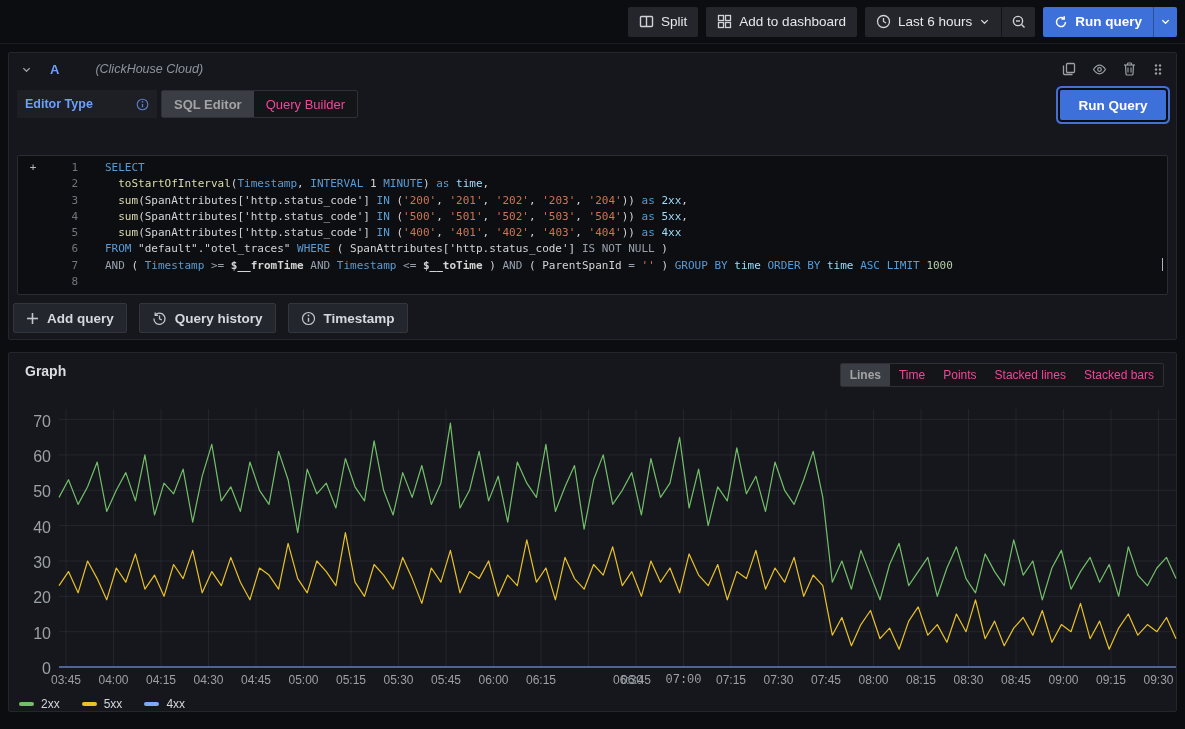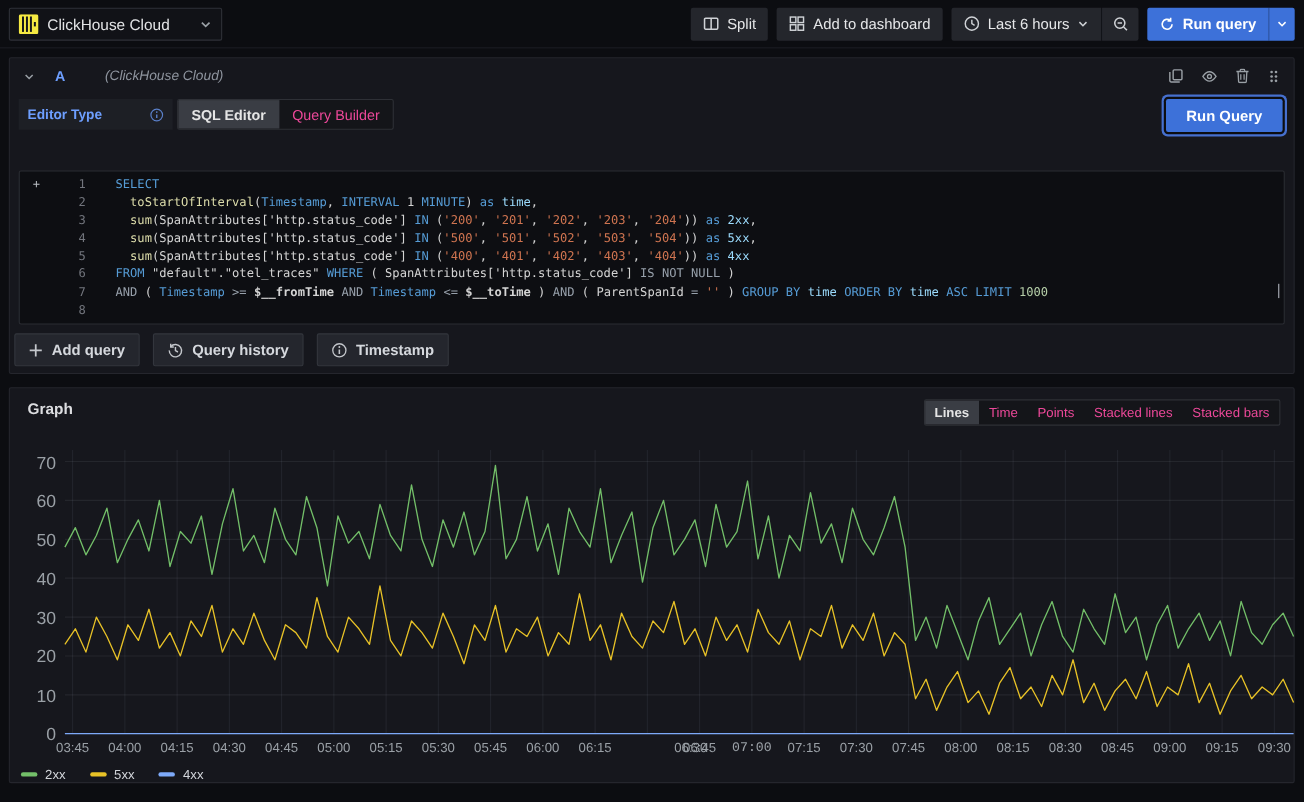--- a/index.html
+++ b/index.html
@@ -45,21 +45,21 @@
   .ds-hint { color:#8e949e; font-style:italic; font-size:12.5px; margin-left:26px; }
   .qp-icons { margin-left:auto; display:flex; gap:16px; color:#9aa0a6; align-items:center; }
 
   .row-label { width:140px; height:28px; background:#1d1f25; display:flex; align-items:center; flex:0 0 auto; }
   .row-label .lbl { color:#6e9fff; font-size:12.5px; font-weight:700; padding-left:8px; }
   .row-label .info { margin-left:auto; margin-right:8px; color:#6e9fff; opacity:.75; display:flex; }
   .qp-row { position:absolute; left:8px; display:flex; gap:4px; align-items:center; }
   .seg { display:flex; height:28px; border:1px solid #2e3036; border-radius:2px;
     overflow:hidden; background:#141519; align-items:stretch; }
   .seg .item { padding:0 12px; display:flex; align-items:center; font-size:13px; color:#ec4899; }
-  .seg .item.active { background:#3a3d44; color:#e5e5e5; font-weight:700; }
+  .seg .item.active { background:#3a3d44; color:#a3a3a3; font-weight:700; }
   .run-query-inline { position:absolute; right:10px; top:37px; width:106px; height:30px;
     background:#3d71d9; color:#fff; border-radius:2px; display:flex; align-items:center;
     justify-content:center; font-size:13.5px; font-weight:600;
     box-shadow:0 0 0 2px #0c0d11, 0 0 0 4px #4670cf; }
 
   
   .sqlbox { position:absolute; left:8px; right:8px; top:102px; height:140px;
     background:#0d0e12; border:1px solid #2a2c32; border-radius:2px; overflow:hidden;
     font-family:"DejaVu Sans Mono", monospace; font-size:11px; padding-top:4px; }
   .code-line { display:flex; height:16.25px; line-height:16.25px; white-space:pre; }
@@ -87,37 +87,20 @@
   .xlab { position:absolute; transform:translateX(-50%); color:#9aa0a6; font-size:12px; top:0; }
   .legend { position:absolute; left:10px; top:344px; display:flex; gap:22px; align-items:center; }
   .leg-item { display:flex; align-items:center; gap:7px; }
   .sw { width:15px; height:4px; border-radius:2px; }
   .leg-lbl { font-size:12px; color:#d2d5da; }
 </style>
 </head>
 <body>
 
 <div class="topbar">
-  <div class="ds-picker">
-    <span>
-      <svg width="18" height="18" viewBox="0 0 18 18">
-          <rect width="18" height="18" rx="2" fill="#f5e942"></rect>
-          <rect x="3" y="2" width="1.8" height="14" fill="#15161a"></rect>
-          <rect x="6.6" y="2" width="1.8" height="14" fill="#15161a"></rect>
-          <rect x="10.2" y="2" width="1.8" height="14" fill="#15161a"></rect>
-          <rect x="13.8" y="7" width="1.8" height="4" fill="#15161a"></rect>
-        </svg>
-    </span>
-    <span class="ds-label">ClickHouse Cloud</span>
-    <span class="ds-chev">
-      <svg width="12" height="12" viewBox="0 0 12 12">
-          <polyline points="2.5,4.5 6,8 9.5,4.5" fill="none" stroke="currentColor" stroke-width="1.5"></polyline>
-        </svg>
-    </span>
-  </div>
   <div class="tb-spacer"></div>
   <div class="tb-btn">
     <span class="ic">
       <svg width="15" height="15" viewBox="0 0 15 15">
           <rect x="1.5" y="2.5" width="12" height="10" rx="1" fill="none" stroke="currentColor" stroke-width="1.4"></rect>
           <line x1="7.5" y1="2.5" x2="7.5" y2="12.5" stroke="currentColor" stroke-width="1.4"></line>
         </svg>
     </span>
     <span>Split</span>
   </div>

